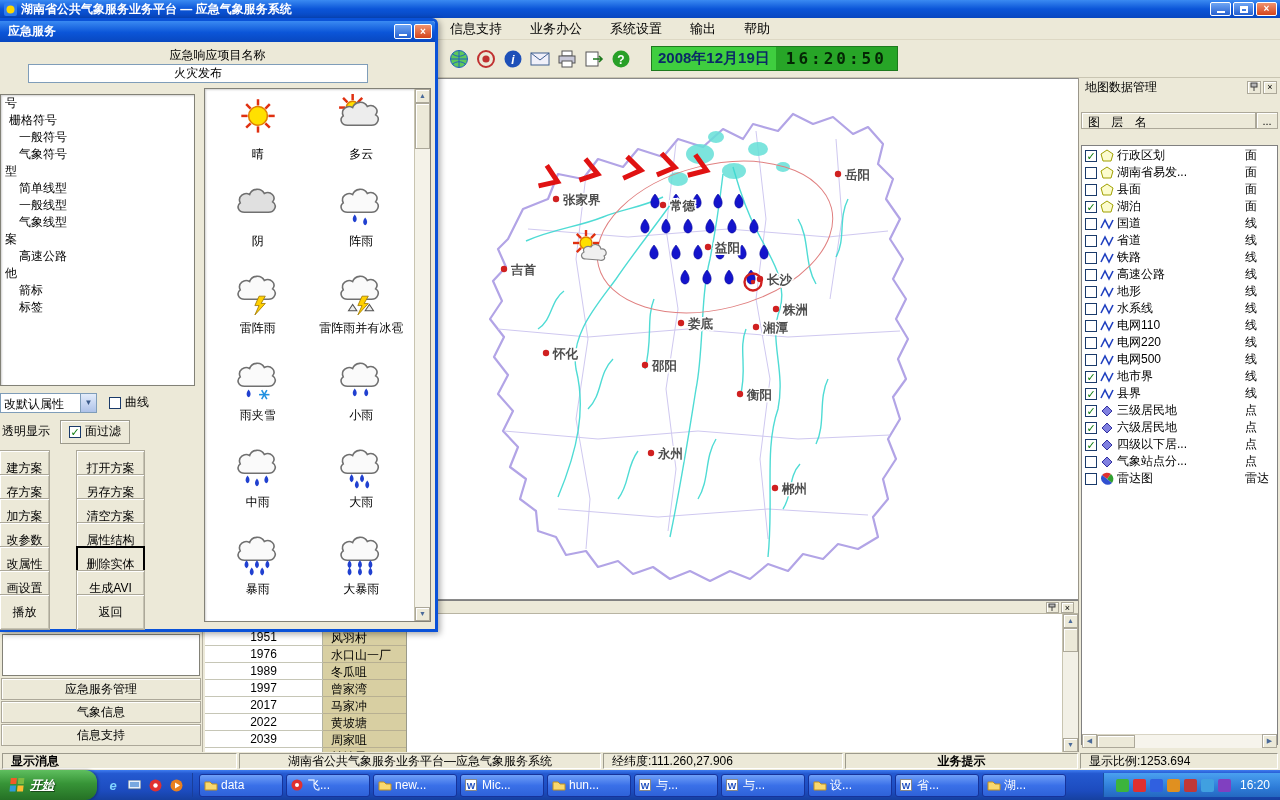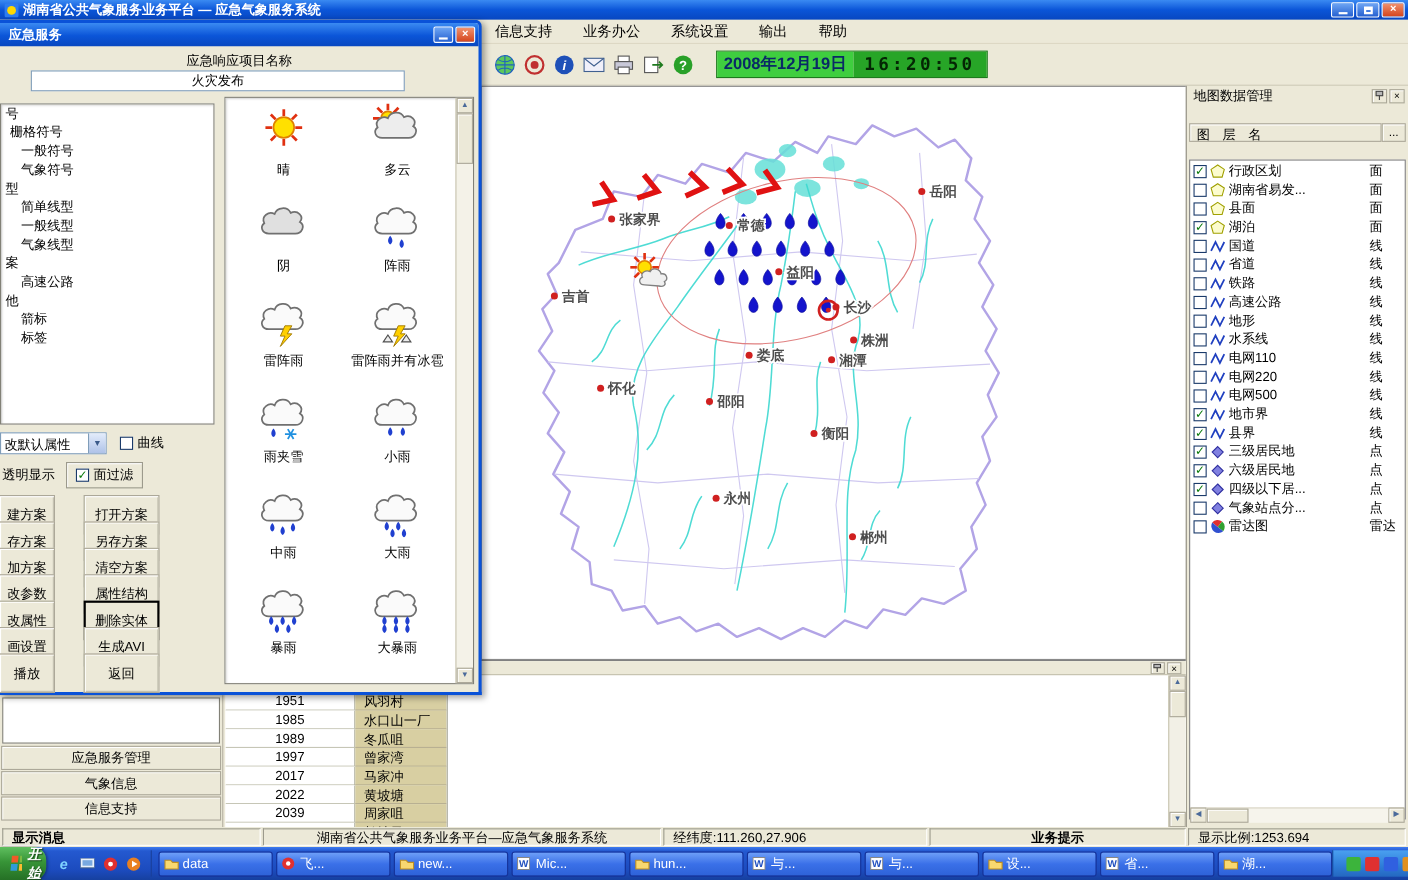--- a/index.html
+++ b/index.html
@@ -104,21 +104,21 @@
     background:linear-gradient(180deg,#3E7CF0 0%,#2459D0 12%,#1C4BBE 70%,#16409F 100%);
     display:flex; align-items:center; }
   #start-btn { height:30px; width:97px; border-radius:0 12px 12px 0;
     background:linear-gradient(180deg,#5FBF5F 0%,#379437 45%,#257025 100%);
     display:flex; align-items:center; gap:5px; padding-left:8px; color:#fff; font-weight:bold;
     font-style:italic; font-size:12px; cursor:pointer; box-shadow:1px 0 3px rgba(0,0,0,.4); text-shadow:1px 1px 1px #1a4a1a;text-decoration:underline; }
   #quicklaunch { display:flex; align-items:center; gap:5px; padding:0 8px; border-right:1px solid #1a3f9a; height:24px; }
   .ql-icon { width:16px; height:16px; display:flex; align-items:center; justify-content:center; cursor:pointer;
     font-weight:bold; font-size:13px; }
   #task-buttons { display:flex; gap:3px; padding-left:6px; }
-  .task-btn { width:104px; height:23px; background:linear-gradient(180deg,#6FA0F8 0%,#3A70E8 50%,#2E62D8 100%);
+  .task-btn { width:84px; height:23px; background:linear-gradient(180deg,#6FA0F8 0%,#3A70E8 50%,#2E62D8 100%);
     border:1px solid #16339A; border-radius:3px; color:#fff; font-size:12px; display:flex; align-items:center;
     gap:3px; padding:0 4px; cursor:pointer; overflow:hidden; white-space:nowrap; }
   .task-btn .t-ic { flex:0 0 auto; width:14px; height:13px; display:flex; align-items:center; }
   #tray { margin-left:auto; height:24px; display:flex; align-items:center; gap:4px; padding:0 10px 0 12px;
     background:linear-gradient(180deg,#4AA0F0 0%,#2E7CD8 60%,#2468C0 100%); border-left:1px solid #1850A0; }
   .tray-ic { width:13px; height:13px; border-radius:2px; }
   #tray-clock { color:#fff; font-size:12px; margin-left:5px; }
 
   
   #dialog { position:absolute; left:0; top:18px; width:438px; height:614px; z-index:50;
@@ -638,21 +638,21 @@
     <div id="msg-table">
         <div class="mt-row spacer">
           <div class="mt-id"></div>
           <div class="mt-name"></div>
         </div>
         <div class="mt-row">
           <div class="mt-id">1951</div>
           <div class="mt-name">风羽村</div>
         </div>
         <div class="mt-row">
-          <div class="mt-id">1985</div>
+          <div class="mt-id">1976</div>
           <div class="mt-name">水口山一厂</div>
         </div>
         <div class="mt-row">
           <div class="mt-id">1989</div>
           <div class="mt-name">冬瓜咀</div>
         </div>
         <div class="mt-row">
           <div class="mt-id">1997</div>
           <div class="mt-name">曾家湾</div>
         </div>

